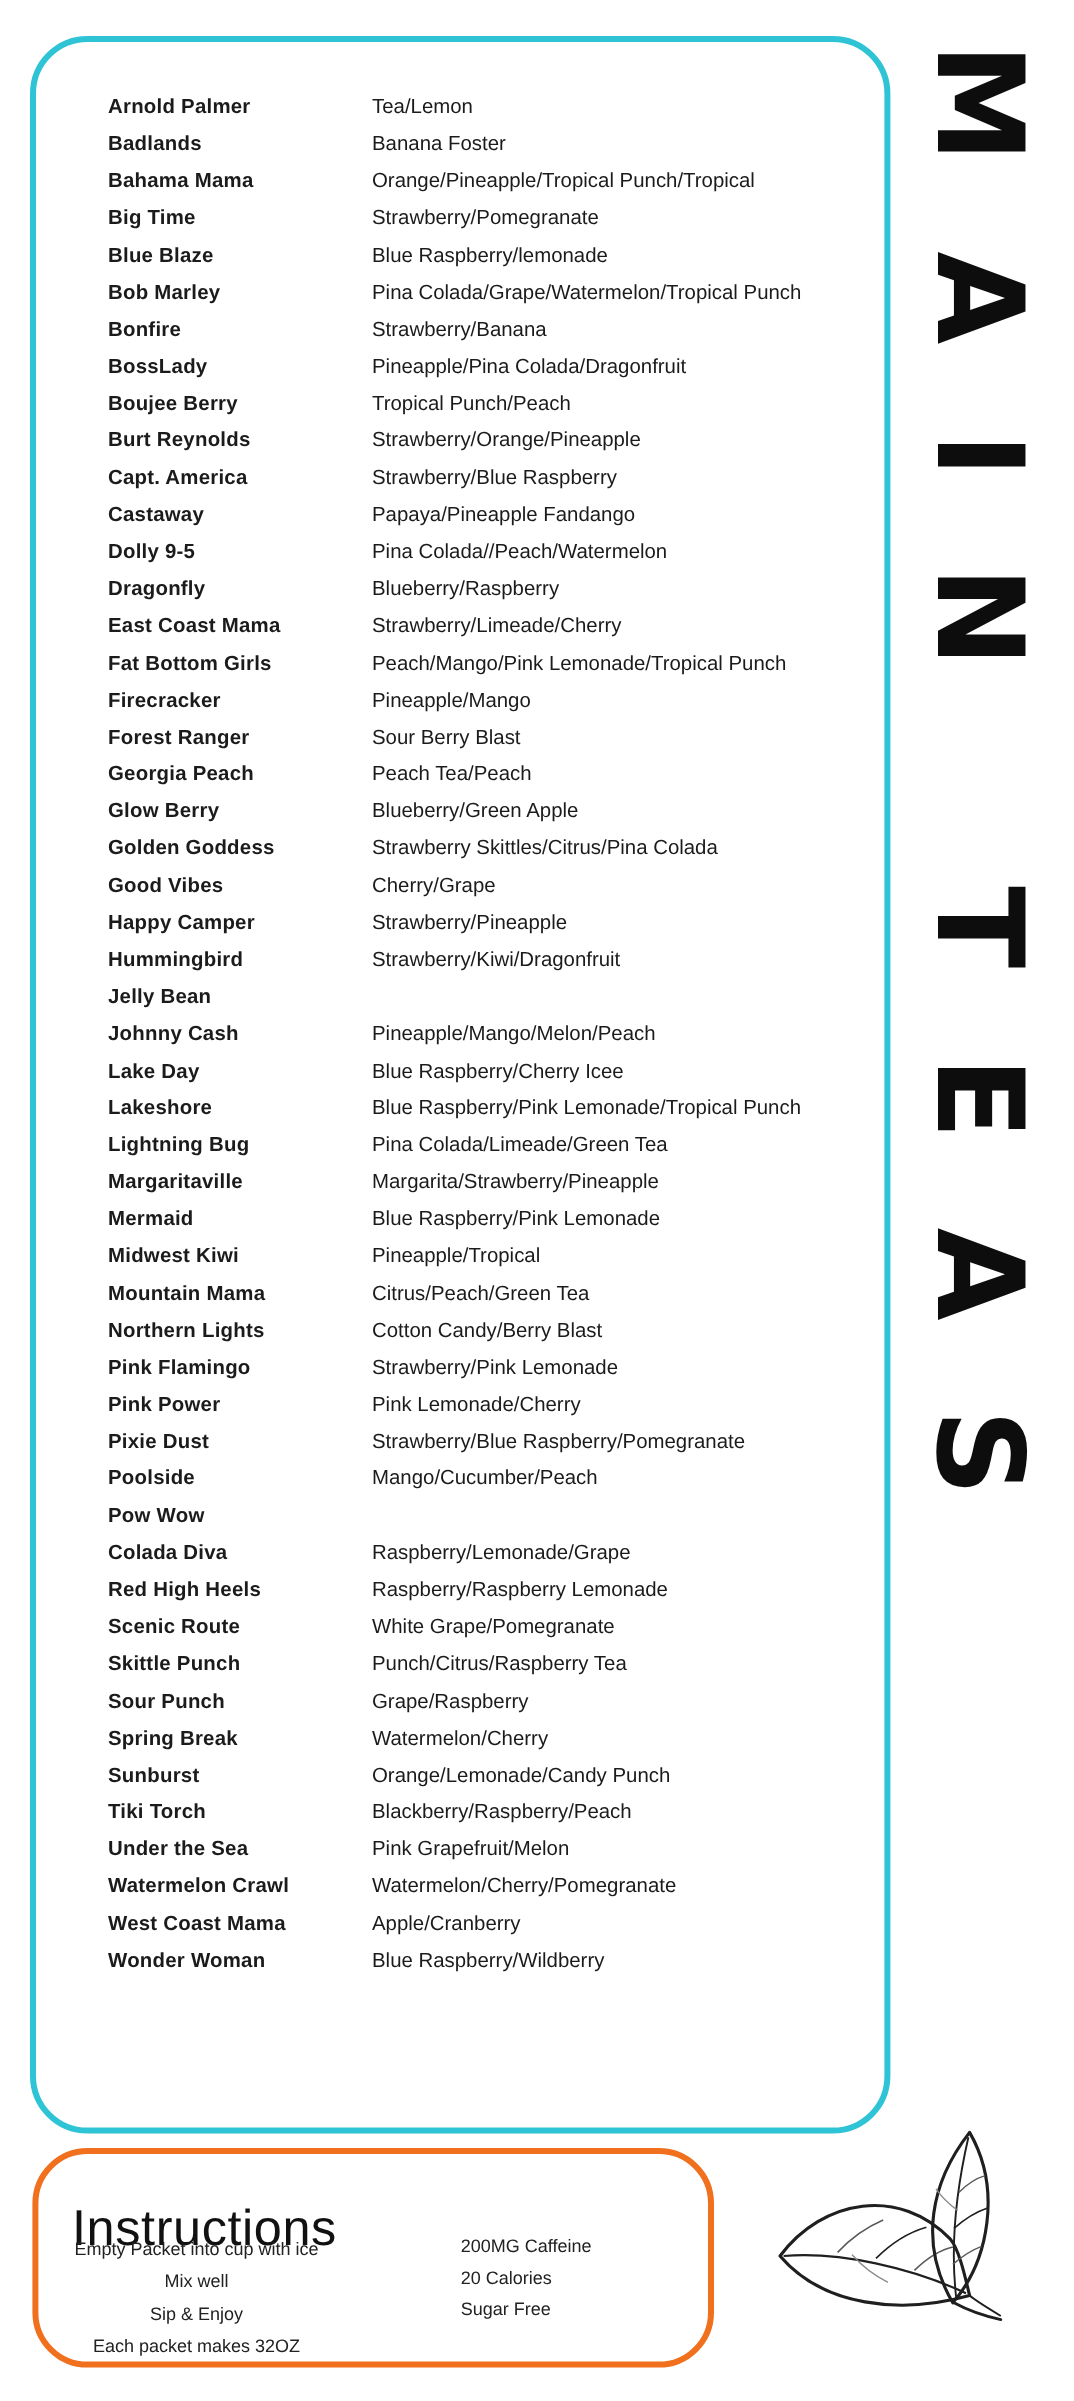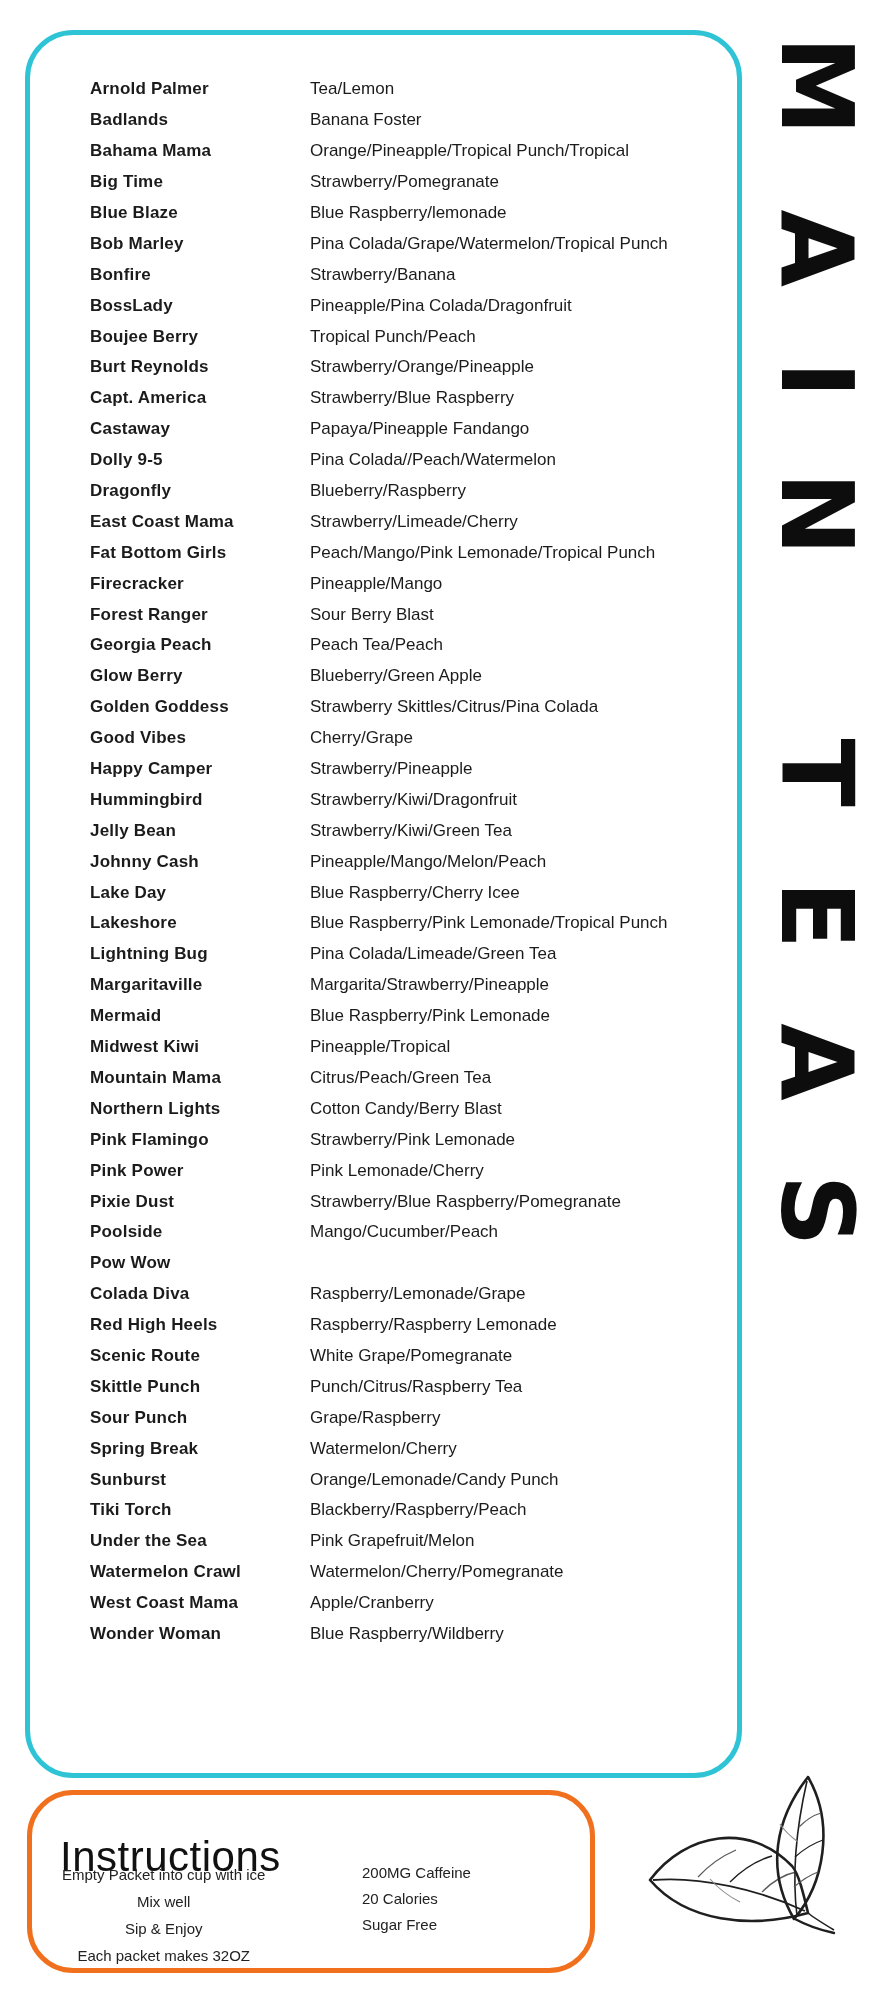--- a/index.html
+++ b/index.html
@@ -55,21 +55,21 @@
   }
   .instructions-title {
     position: absolute; left: 28px; top: 14px;
     font-size: 42px; font-weight: 400; color: #111;
     letter-spacing: 0.5px;
     margin-top: 24px;
   }
   .steps { position: absolute; left: 30px; top: 66px; font-size: 15px; color: #222; text-align: center; }
   .step  { height: 27px; line-height: 27px; white-space: nowrap; }
   .facts { position: absolute; left: 330px; top: 65px; font-size: 15px; color: #222; }
-  .fact  { height: 26px; line-height: 26px; white-space: nowrap; }
+  .fact  { height: 26px; line-height: 26px; white-space: nowrap; margin-left: 22px; }
   .leaves {
     position: absolute; left: 638px; top: 1772px;
     width: 205px; height: 175px;
   }
 </style>
 </head>
 <body>
 
 <div class="tea-box">
   <div class="tea-list">
@@ -164,21 +164,20 @@
       <div class="row">
         <span class="tea-name">Happy Camper</span>
         <span class="tea-flavors">Strawberry/Pineapple</span>
       </div>
       <div class="row">
         <span class="tea-name">Hummingbird</span>
         <span class="tea-flavors">Strawberry/Kiwi/Dragonfruit</span>
       </div>
       <div class="row">
         <span class="tea-name">Jelly Bean</span>
-        <span class="tea-flavors">Strawberry/Kiwi/Green Tea</span>
       </div>
       <div class="row">
         <span class="tea-name">Johnny Cash</span>
         <span class="tea-flavors">Pineapple/Mango/Melon/Peach</span>
       </div>
       <div class="row">
         <span class="tea-name">Lake Day</span>
         <span class="tea-flavors">Blue Raspberry/Cherry Icee</span>
       </div>
       <div class="row">

